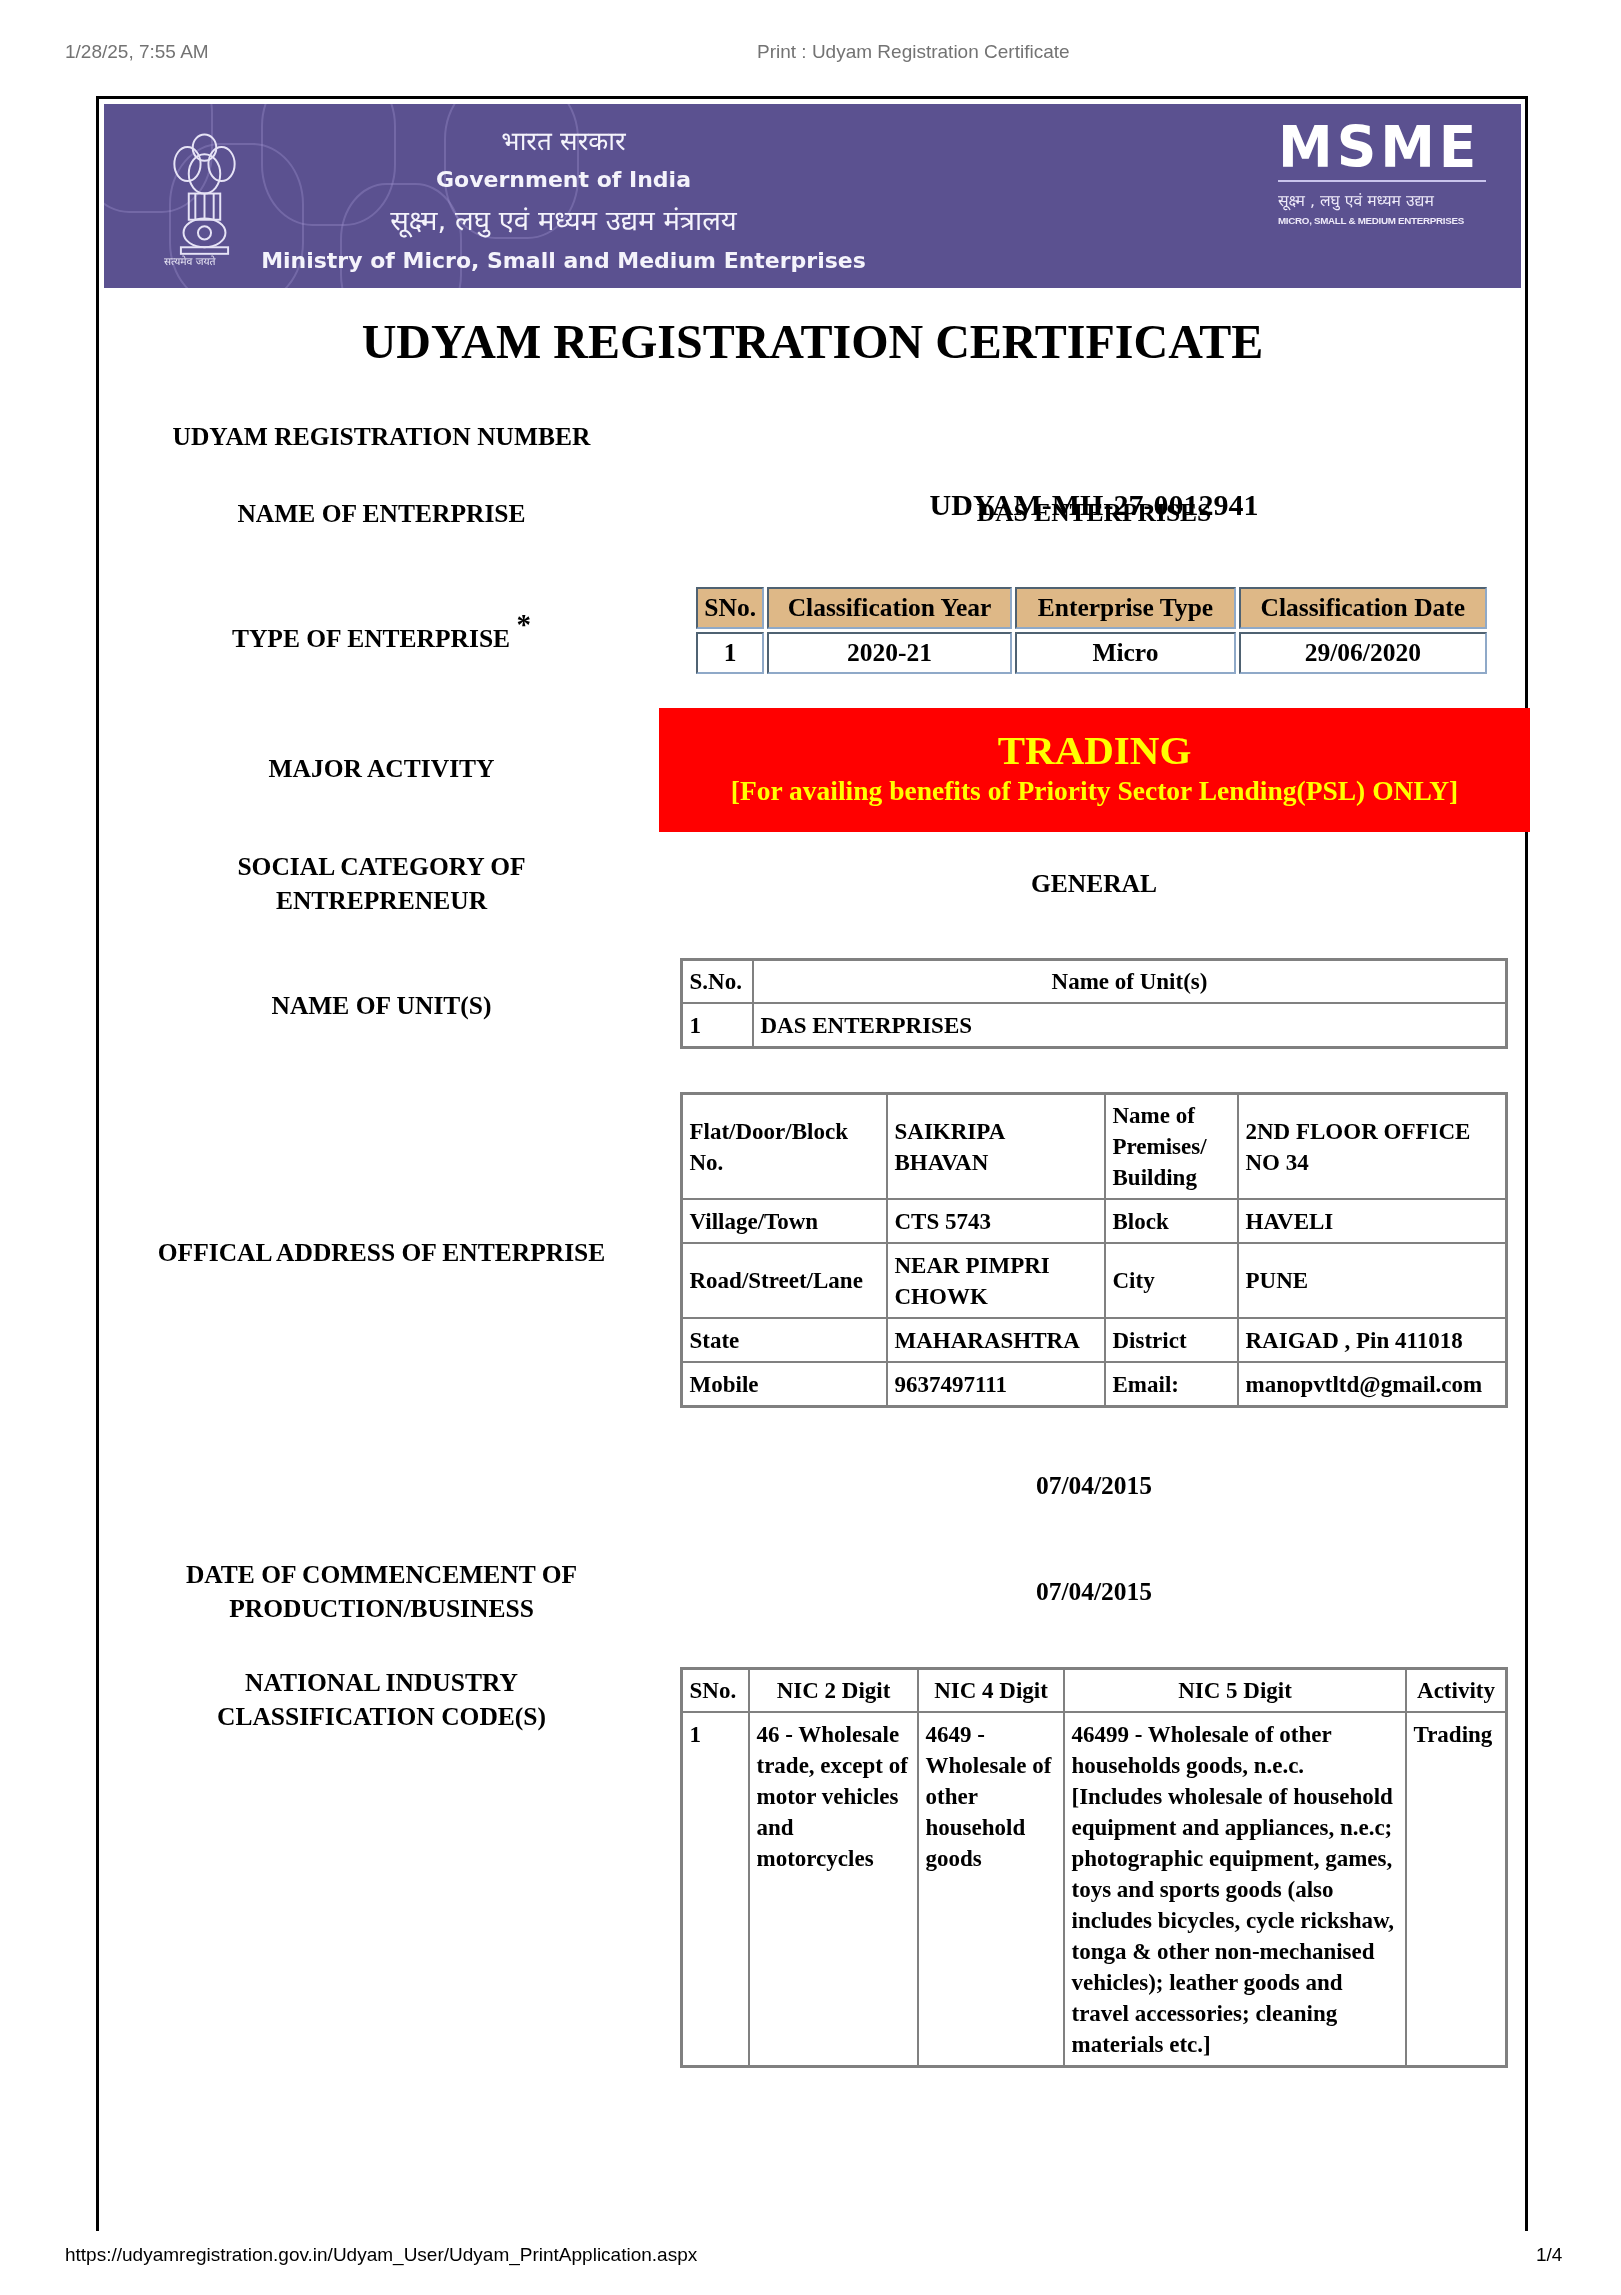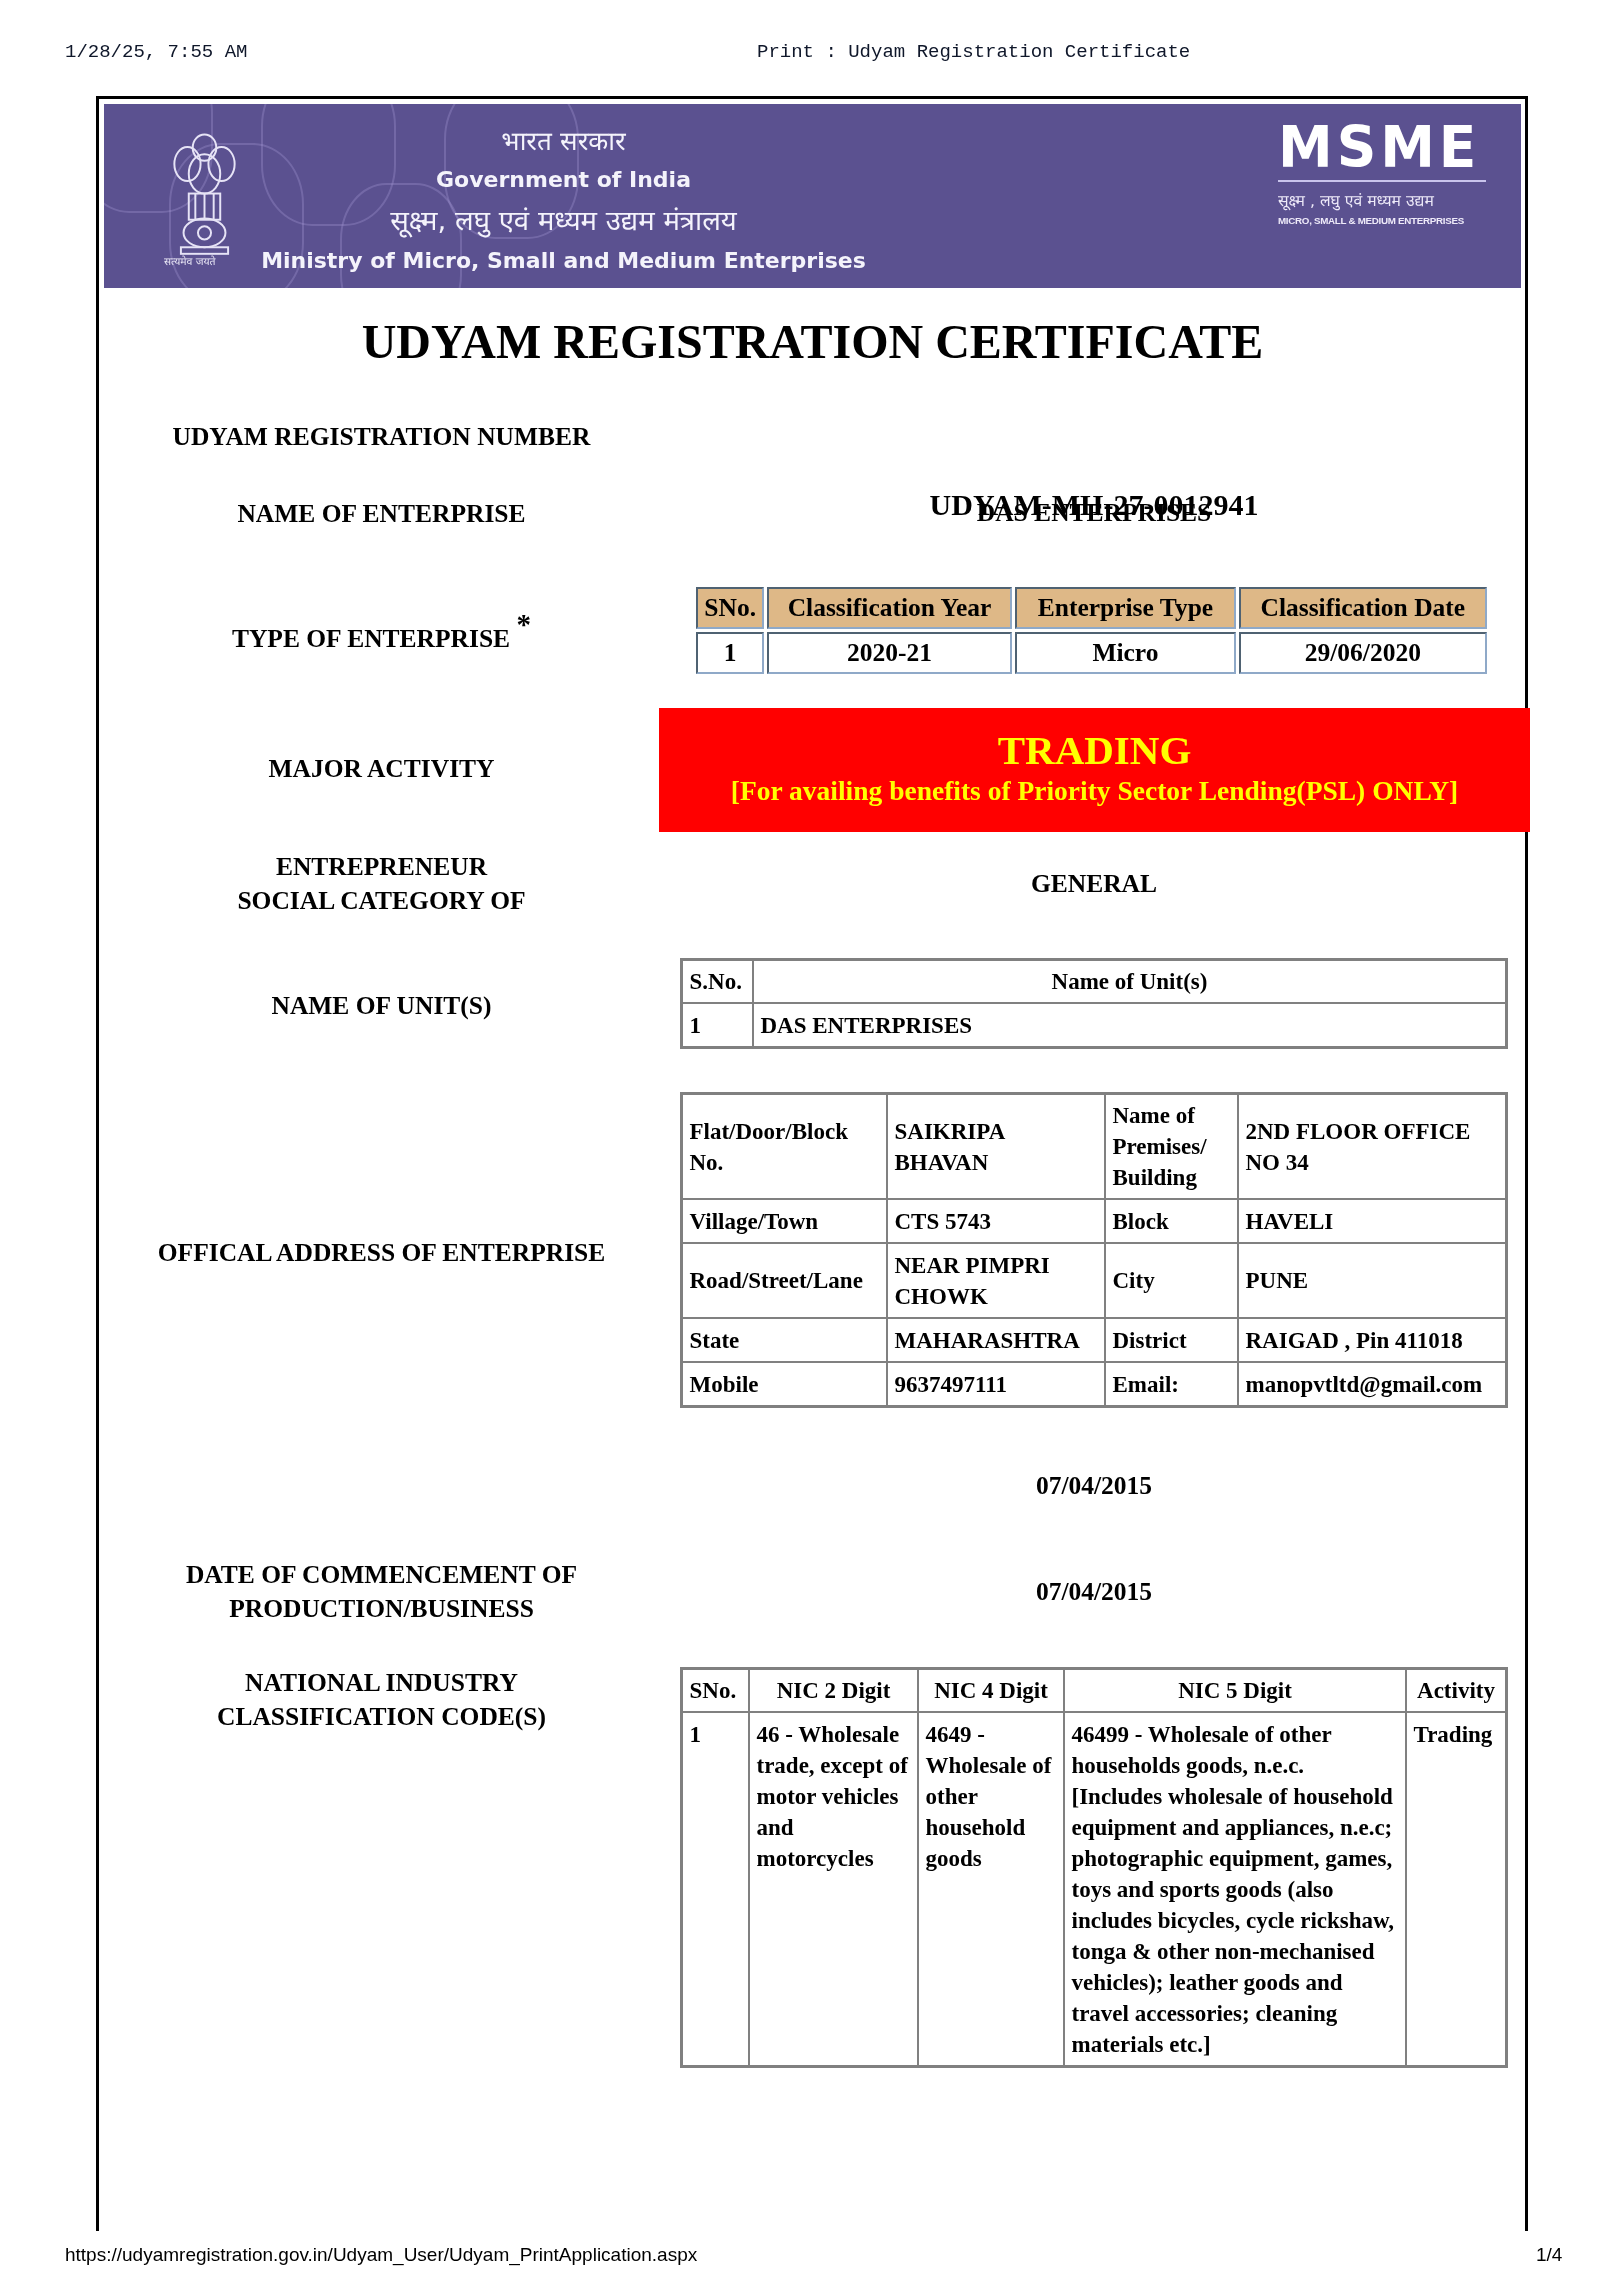--- a/index.html
+++ b/index.html
@@ -1,18 +1,18 @@
 <!DOCTYPE html>
 <html style="font-size:10.5px"><head>
 <meta charset="utf-8">
 <style>
   html, body { margin:0; padding:0; background:#ffffff; }
   body { width:1622px; height:2295px; position:relative; overflow:hidden;
          font-family:"Liberation Serif", serif; color:#000; }
-  .print-hdr { position:absolute; top:41px; font-family:Liberation Mono, monospace; font-size:19px; color:#0f172a; }
+  .print-hdr { position:absolute; top:41px; font-family:Liberation Sans, sans-serif; font-size:19px; color:#737373; }
   .print-ftr { position:absolute; top:2244px; font-family:"Liberation Sans", sans-serif; font-size:19px; color:#000; }
 
   .frame { position:absolute; left:96px; top:96px; width:1432px; height:2135px;
            border-left:3.3px solid #000; border-right:3.3px solid #000; border-top:3.3px solid #000; box-sizing:border-box; }
 
   .banner { position:absolute; left:104px; top:104px; width:1417px; height:184px; background:#5b5190; overflow:hidden; }
   .hex { position:absolute; border:2px solid rgba(160,150,210,0.35); border-radius:38%; transform:rotate(0deg); }
   .emblem { position:absolute; left:65px; top:23.6px; width:71px; height:135px; }
   .emblem-caption { position:absolute; left:60px; top:150px; font-size:10.5px; color:#e8e6f5; font-family:"DejaVu Sans", sans-serif; }
   .banner-center { position:absolute; left:0; width:100%; text-align:center; color:#f4f3fb; font-family:"DejaVu Sans", sans-serif; }
@@ -120,22 +120,22 @@
 </tbody>
   </table>
 
 <div class="label" style="top:752px;">MAJOR ACTIVITY</div>
 <div class="red-box">
   <div class="big">TRADING</div>
   <div class="small">[For availing benefits of Priority Sector Lending(PSL) ONLY]</div>
 </div>
 
 <div class="label" style="top:850px;">
+  <div>SOCIAL CATEGORY OF</div>
   <div>ENTREPRENEUR</div>
-  <div>SOCIAL CATEGORY OF</div>
 </div>
 <div class="value" style="top:869px;">GENERAL</div>
 
 <div class="label" style="top:989px;">NAME OF UNIT(S)</div>
 <table class="gtable" style="top:958px;padding-left:20px;">
   <tbody>
       <tr>
     <th style="width:56px;text-align:left;">S.No.</th>
     <th>Name of Unit(s)</th>
   </tr>

